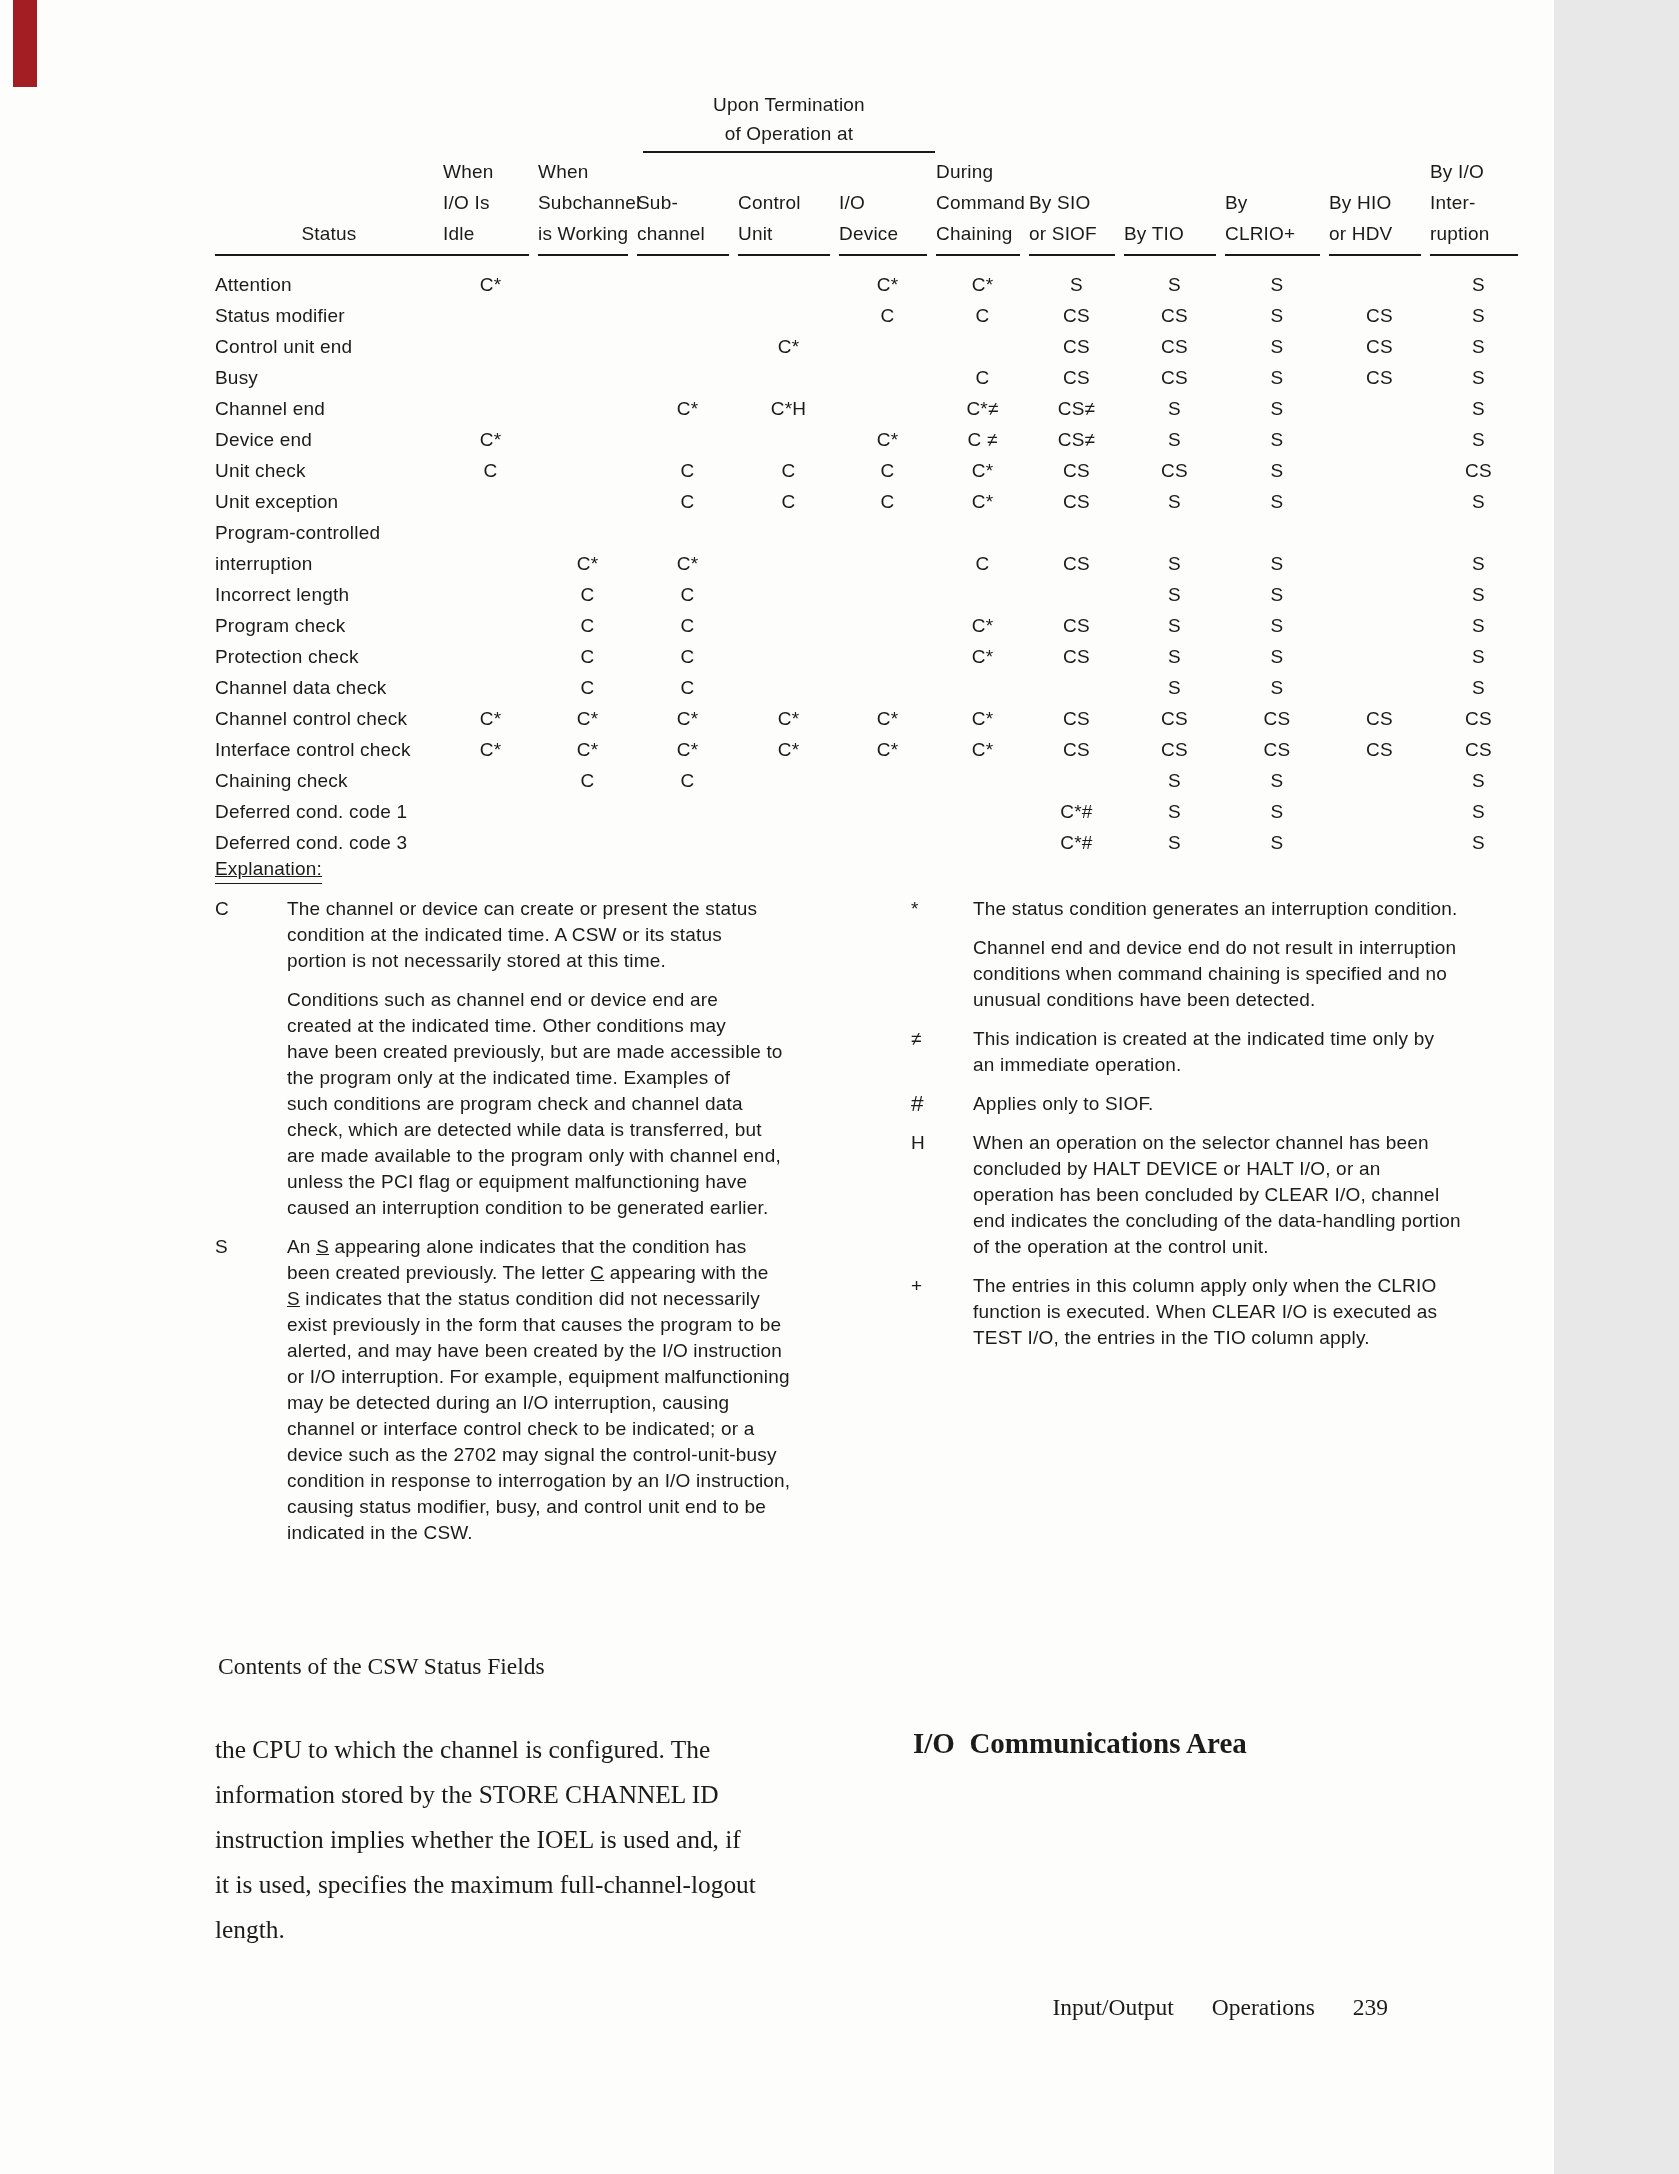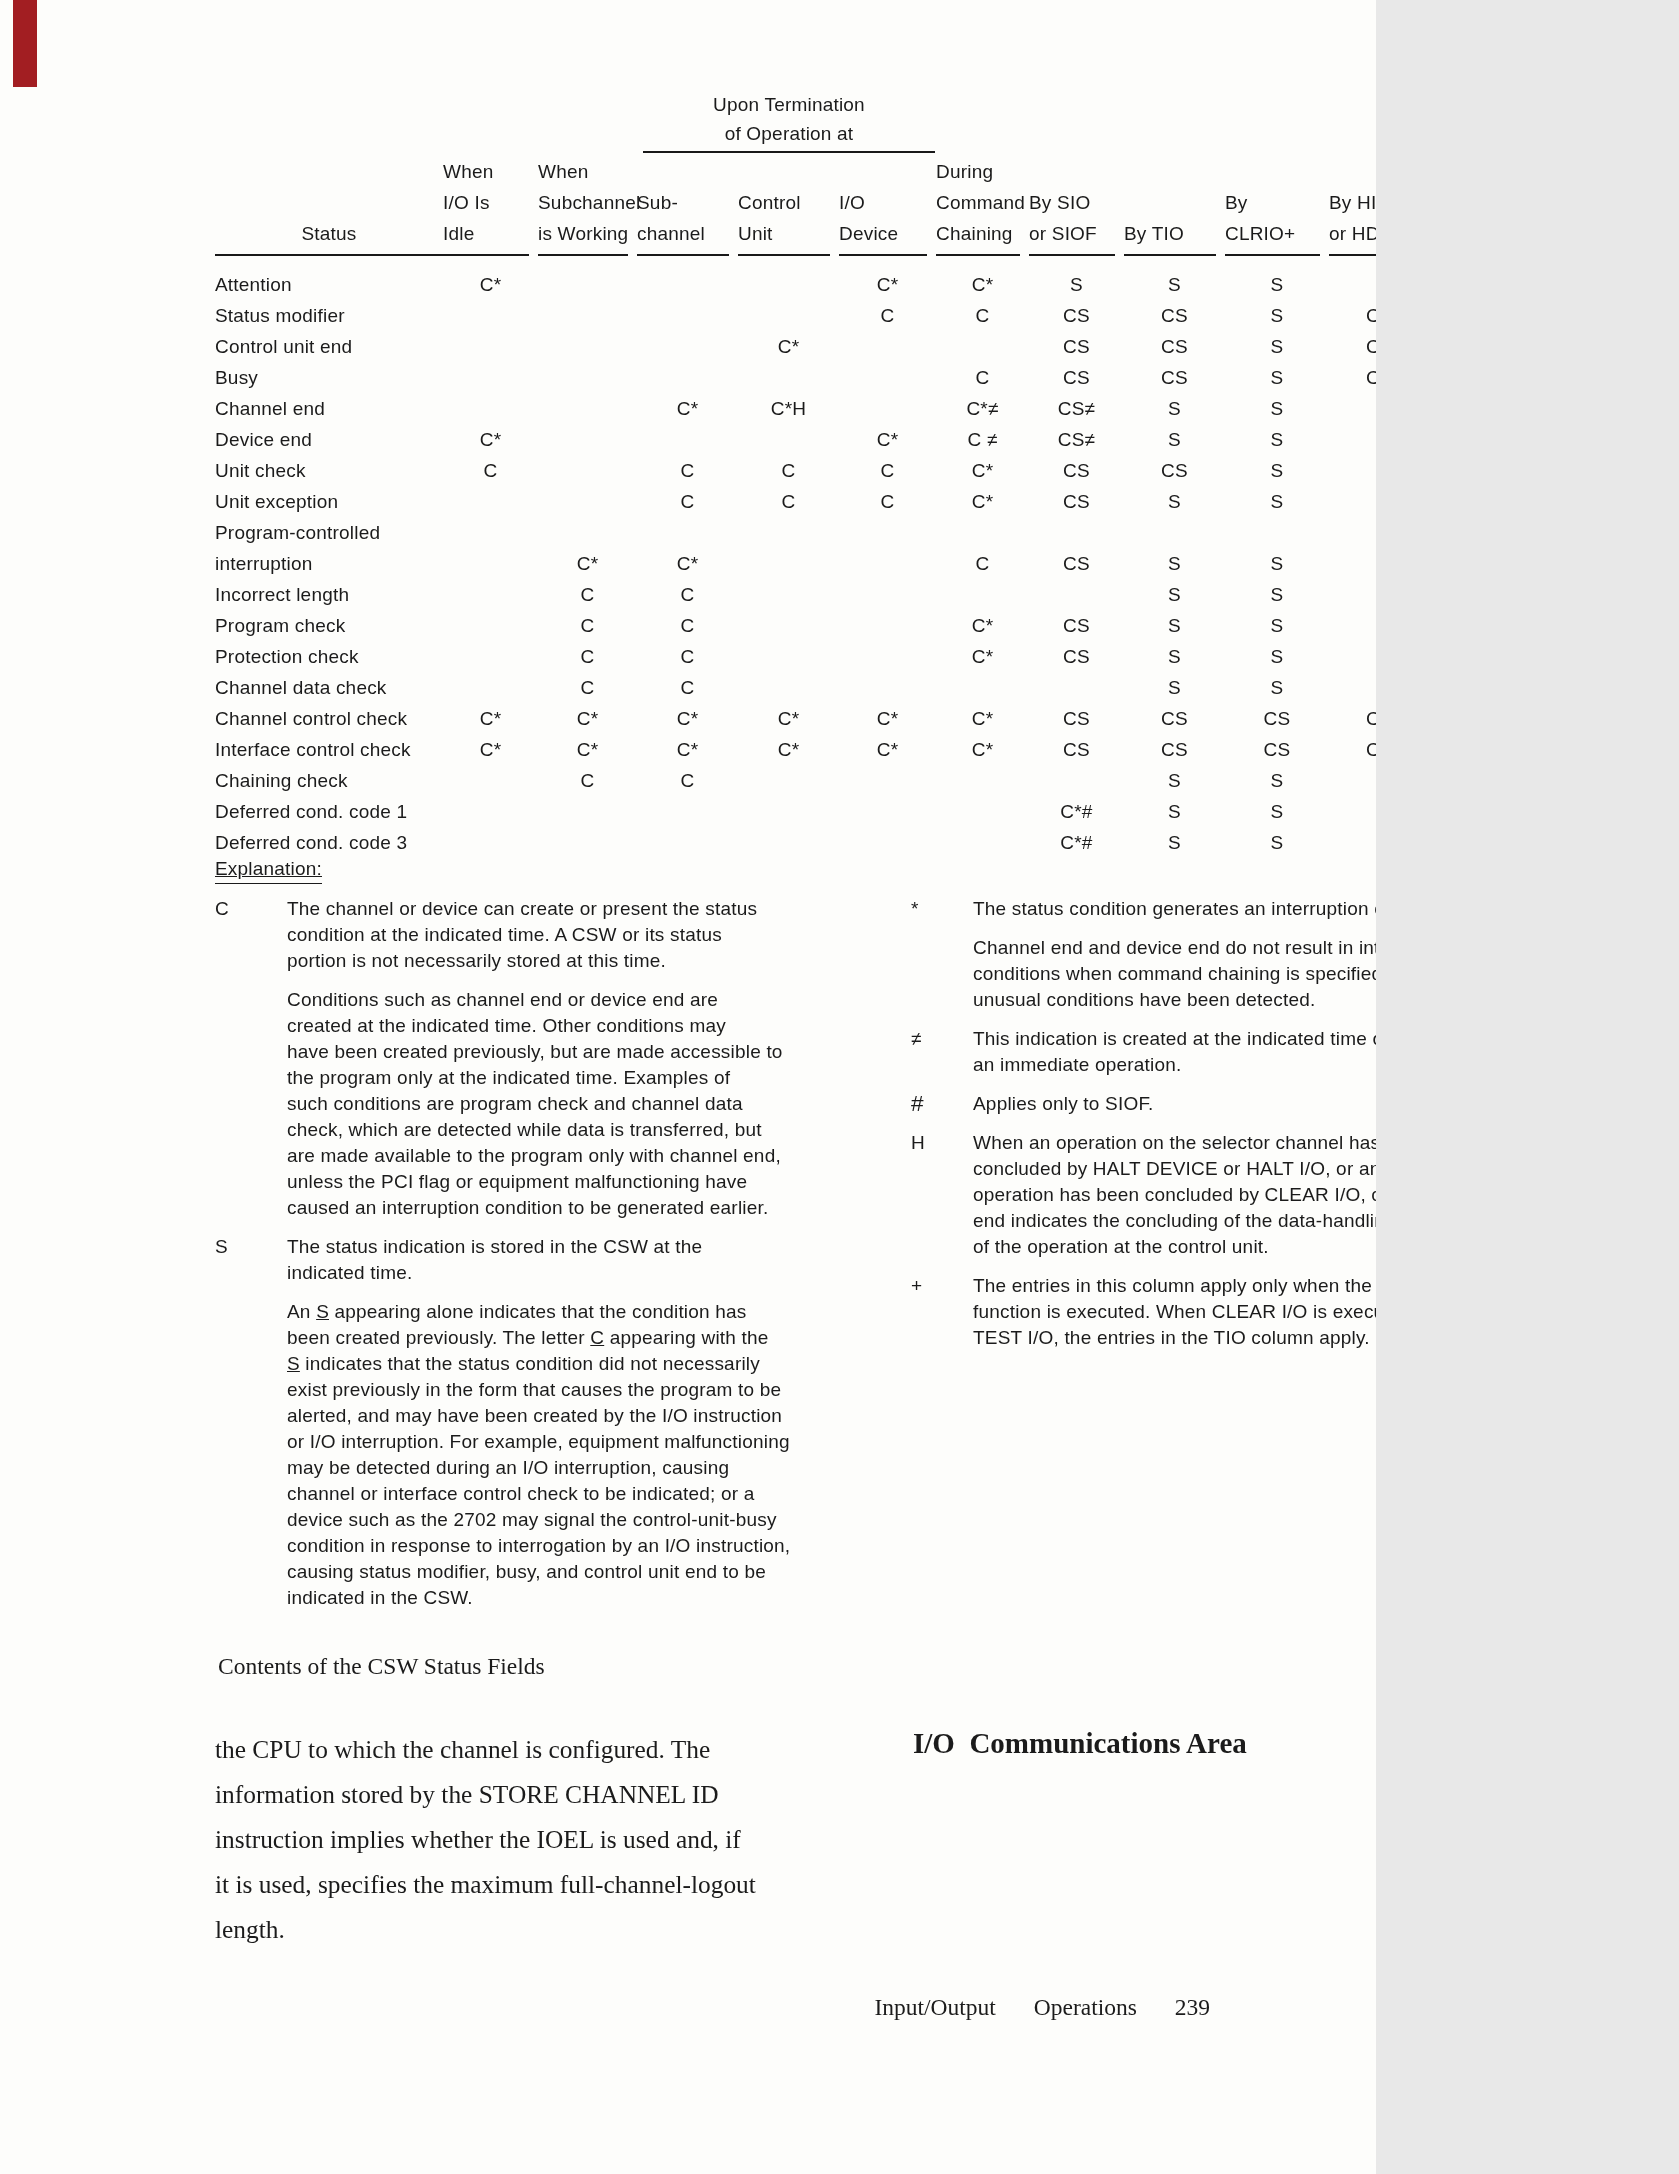--- a/index.html
+++ b/index.html
@@ -1,19 +1,19 @@
 <!DOCTYPE html>
 <html style="font-size:15px"><head>
 <meta charset="utf-8">
 <style>
   html,body { margin:0; padding:0; }
   body { background:#e8e8e8; }
   .page {
     position:relative;
-    width:1376px; height:2174px;
+    width:1554px; height:2174px;
     background:#fdfdfb;
     color:#1b1b1b;
     font-family:"Liberation Sans", sans-serif;
     overflow:hidden;
   }
   .red-mark {
     position:absolute; left:13px; top:0; width:23.5px; height:87px;
   }
 
   
@@ -434,22 +434,20 @@
 such conditions are program check and channel data
 check, which are detected while data is transferred, but
 are made available to the program only with channel end,
 unless the PCI flag or equipment malfunctioning have
 caused an interruption condition to be generated earlier.</div>
           </div>
         </div>
         <div class="exp-item">
           <div class="exp-sym">S</div>
           <div class="exp-body">
-            <div class="exp-text">The status indication is stored in the CSW at the
-indicated time.</div>
             <div class="exp-text"><span>An </span><span class="u">S</span><span> appearing alone indicates that the condition has
 been created previously.  The letter </span><span class="u">C</span><span> appearing with the
 </span><span class="u">S</span><span> indicates that the status condition did not necessarily
 exist previously in the form that causes the program to be
 alerted, and may have been created by the I/O instruction
 or I/O interruption.  For example, equipment malfunctioning
 may be detected during an I/O interruption, causing
 channel or interface control check to be indicated;  or a
 device such as the 2702 may signal the control-unit-busy
 condition in response to interrogation by an I/O instruction,

